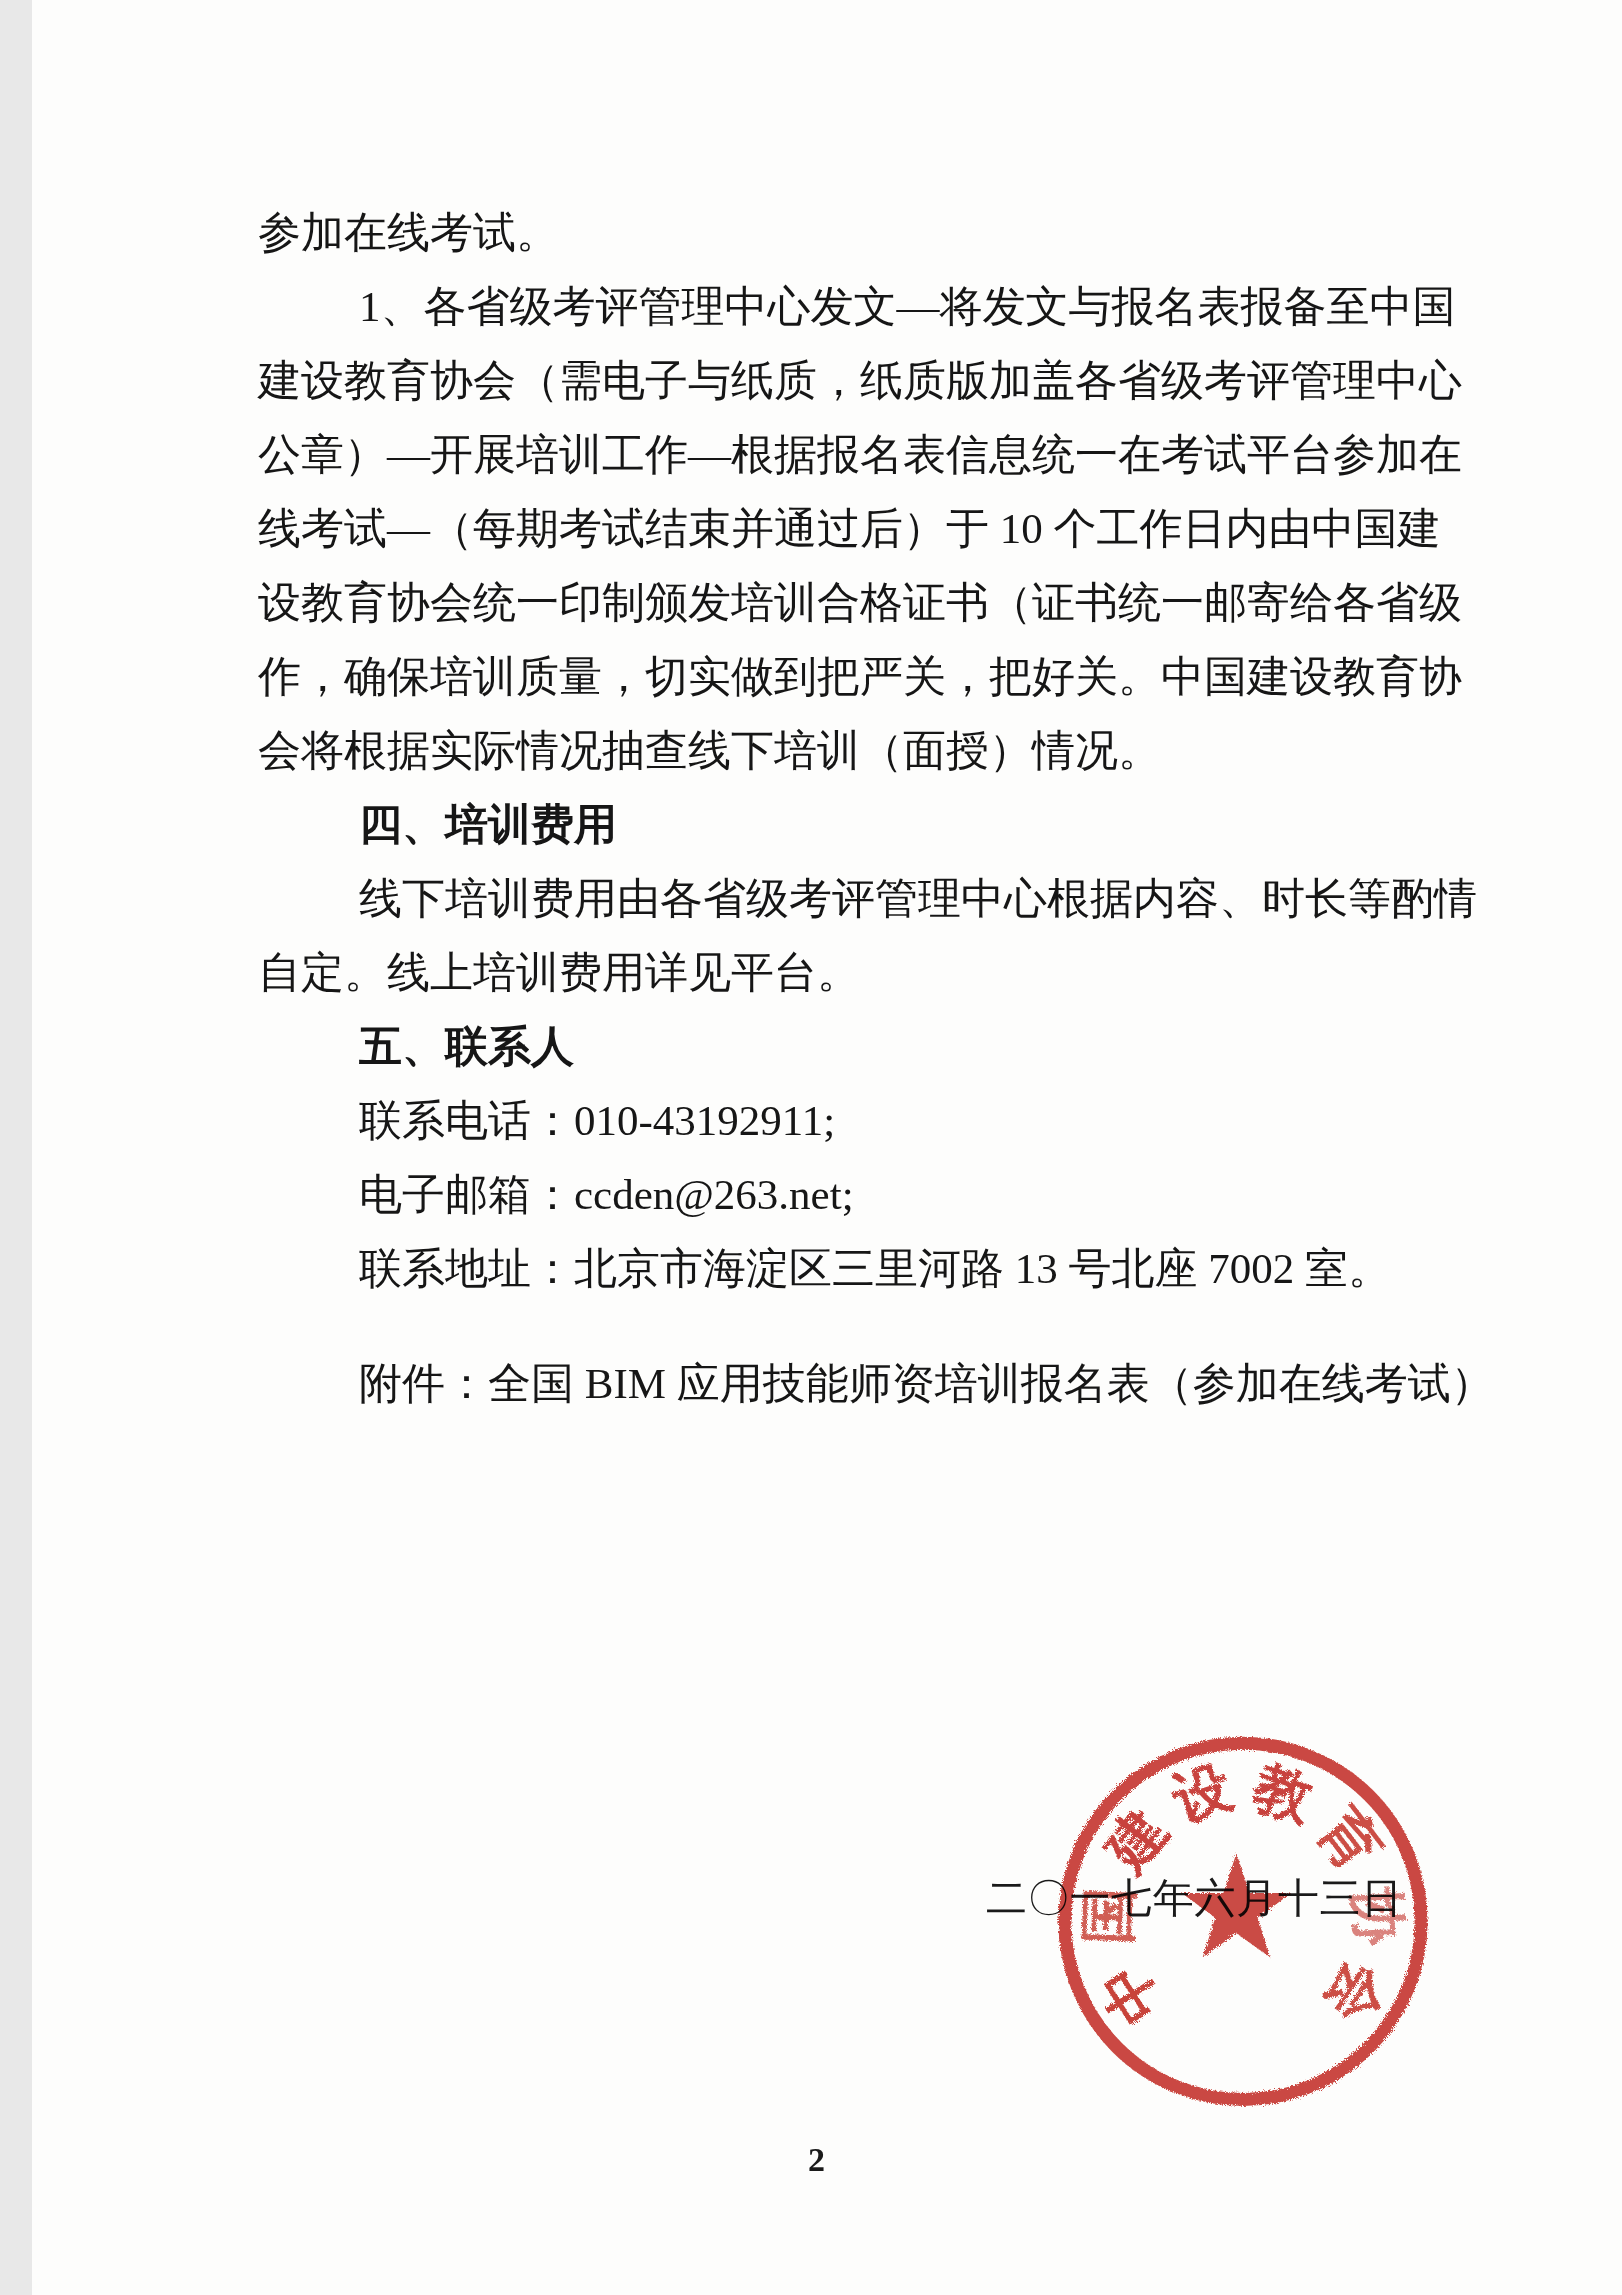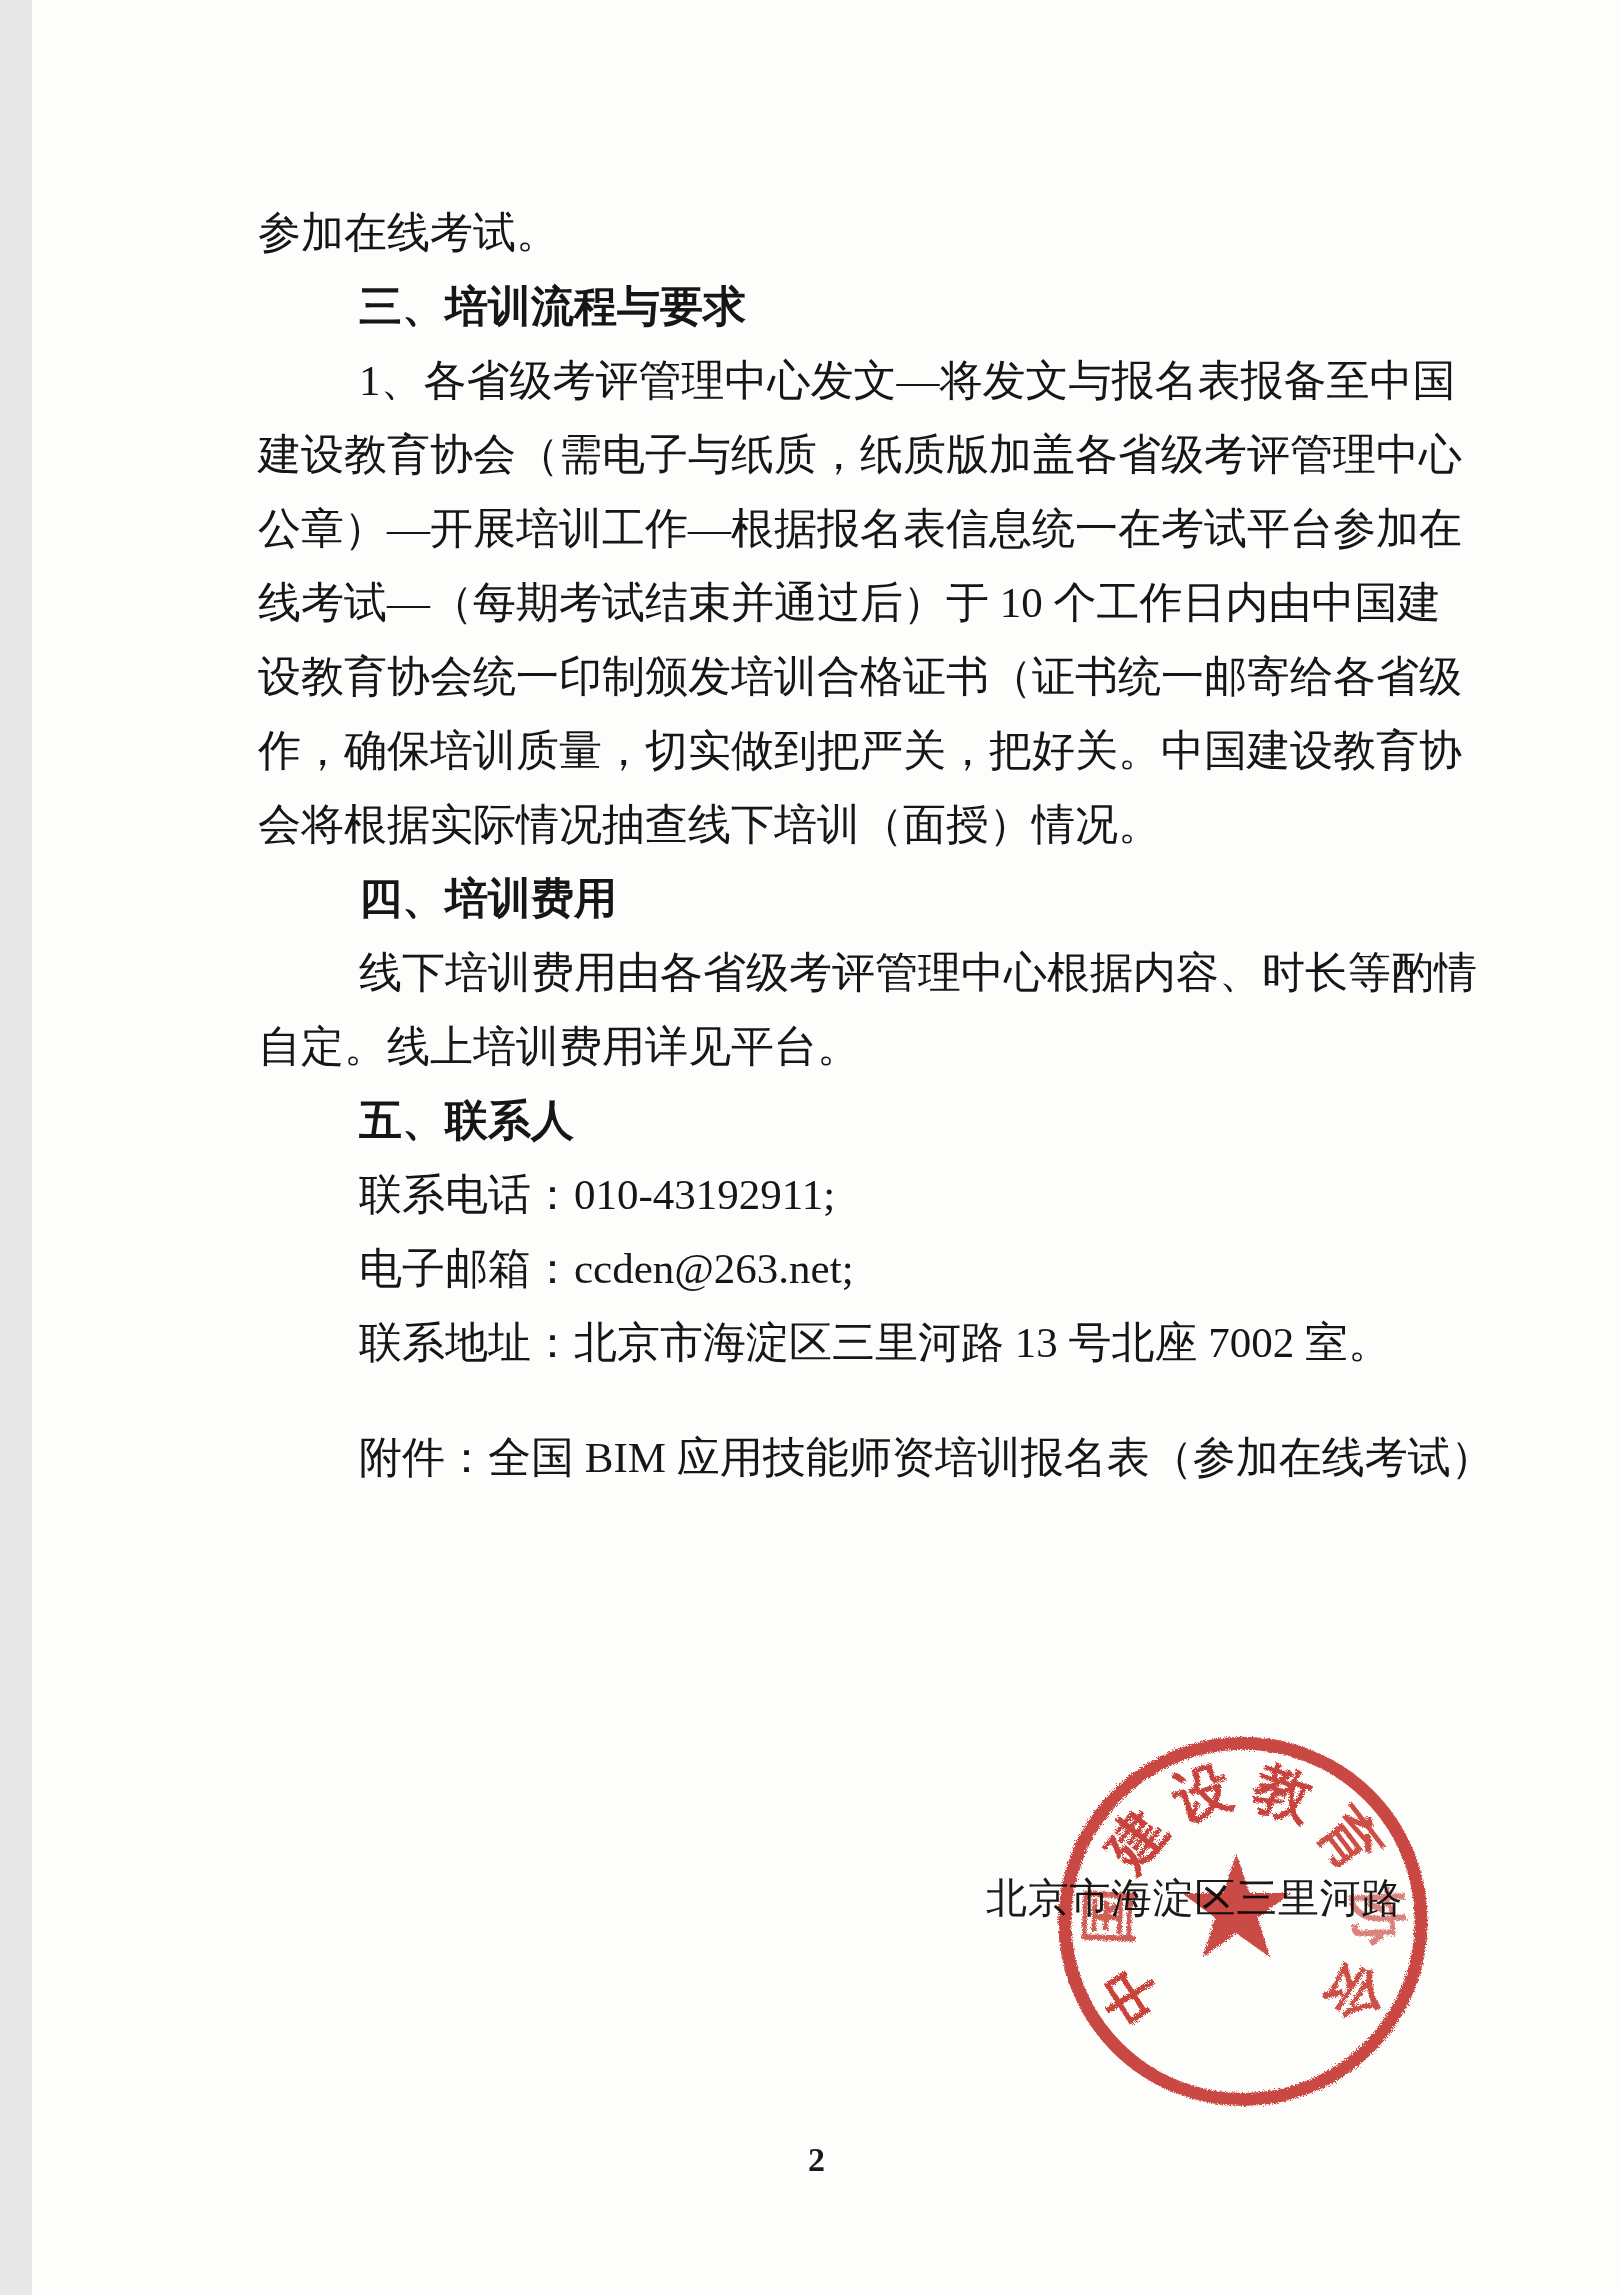--- a/index.html
+++ b/index.html
@@ -59,21 +59,20 @@
     color:#1a1a1a;
   }
 </style>
 </head>
 <body>
 
 <div class="page">
 
   <div class="body-text" id="bodyText">
       <div class="line"><span>参加在线考试。</span></div>
-      <div class="line indent bold"><span>三、培训流程与要求</span></div>
       <div class="line indent"><span>1、各省级考评管理中心发文—将发文与报名表报备至中国</span></div>
       <div class="line"><span>建设教育协会（需电子与纸质，纸质版加盖各省级考评管理中心</span></div>
       <div class="line"><span>公章）—开展培训工作—根据报名表信息统一在考试平台参加在</span></div>
       <div class="line"><span>线考试—（每期考试结束并通过后）于 10 个工作日内由中国建</span></div>
       <div class="line"><span>设教育协会统一印制颁发培训合格证书（证书统一邮寄给各省级</span></div>
       <div class="line"><span>作，确保培训质量，切实做到把严关，把好关。中国建设教育协</span></div>
       <div class="line"><span>会将根据实际情况抽查线下培训（面授）情况。</span></div>
       <div class="line indent bold"><span>四、培训费用</span></div>
       <div class="line indent"><span>线下培训费用由各省级考评管理中心根据内容、时长等酌情</span></div>
       <div class="line"><span>自定。线上培训费用详见平台。</span></div>
@@ -101,18 +100,18 @@
           <text x="147.3625652402968" y="181.20390705321228" transform="rotate(-52.5 147.3625652402968 181.20390705321228)" fill="#c0261c" opacity="0.9" class="seal-char">建</text>
           <text x="248.355311101624" y="110.48802509661348" transform="rotate(-17.5 248.355311101624 110.48802509661348)" fill="#c0261c" opacity="0.9" class="seal-char">设</text>
           <text x="371.644688898376" y="110.48802509661348" transform="rotate(17.5 371.644688898376 110.48802509661348)" fill="#c0261c" opacity="0.9" class="seal-char">教</text>
           <text x="472.6374347597032" y="181.20390705321228" transform="rotate(52.5 472.6374347597032 181.20390705321228)" fill="#c0261c" opacity="0.85" class="seal-char">育</text>
           <text x="514.8048854242809" y="297.05802559010607" transform="rotate(87.5 514.8048854242809 297.05802559010607)" fill="#c0261c" opacity="0.6" class="seal-char">协</text>
           <text x="482.8952463916416" y="416.1464197110988" transform="rotate(122.5 482.8952463916416 416.1464197110988)" fill="#c0261c" opacity="0.85" class="seal-char">会</text>
         </g>
     </g>
   </svg>
 
-  <div class="issue-date">北京市海淀区三里河路</div>
+  <div class="issue-date">二〇一七年六月十三日</div>
 
   <div class="page-number">2</div>
 
 </div>
 
 
 </body></html>

